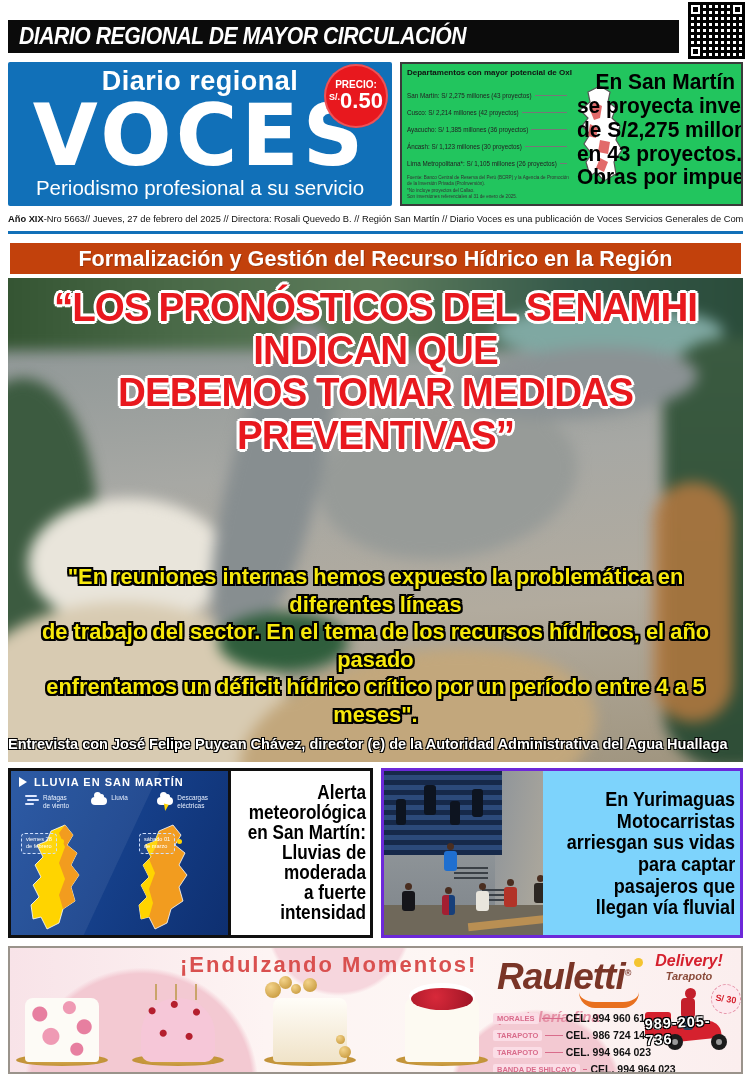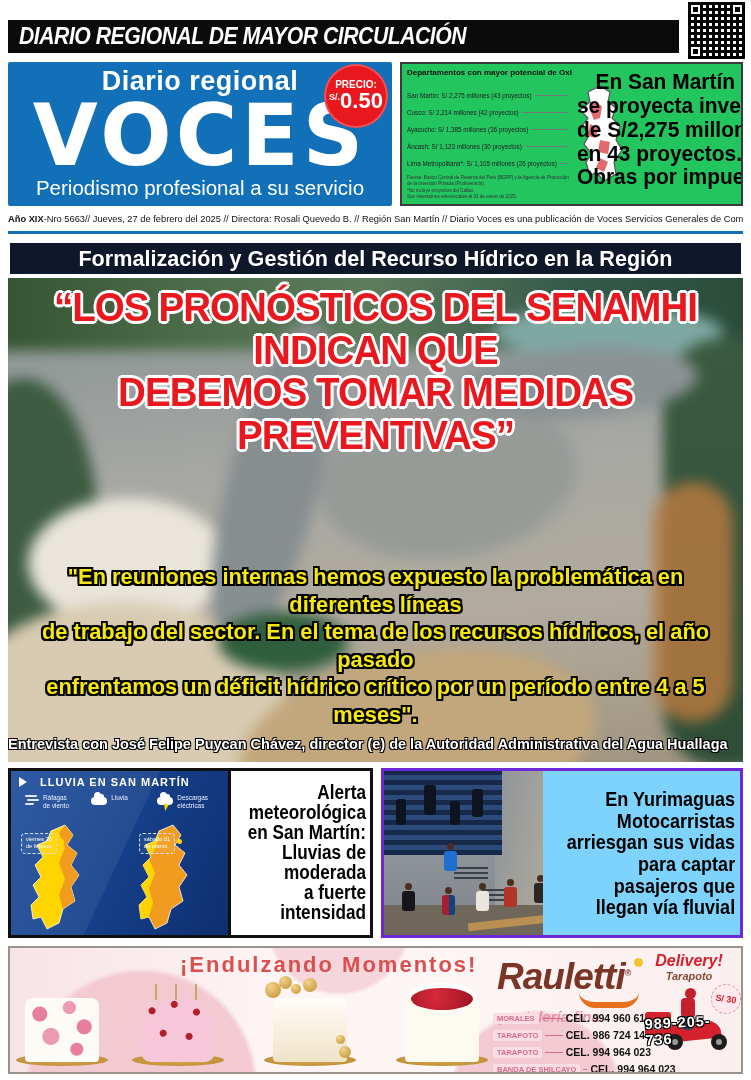--- a/index.html
+++ b/index.html
@@ -37,21 +37,21 @@
   .oxi-item .ln { flex:1; border-top:1px solid #777; margin-left:3px; min-width:6px; }
   .peru { position:absolute; left:168px; top:20px; }
   .oxi-note { position:absolute; left:5px; bottom:4px; font-size:4.6px; color:#333; line-height:1.35; }
   .oxi-head { position:absolute; right:6px; top:6px; width:170px; text-align:right; color:#000; font-weight:bold; font-size:22.5px; line-height:1.06; transform:scaleX(0.93); transform-origin:right; white-space:nowrap; }
 
   
   .folio { position:absolute; left:8px; top:214px; right:8px; height:20px; border-bottom:3px solid #1170b8; font-size:9.3px; color:#111; white-space:nowrap; overflow:hidden; }
   .folio b { font-weight:bold; }
 
   
-  .kicker { position:absolute; left:10px; top:243px; right:10px; height:31px; background:#0f172a; display:flex; align-items:center; justify-content:center; }
+  .kicker { position:absolute; left:10px; top:243px; right:10px; height:31px; background:#c2410c; display:flex; align-items:center; justify-content:center; }
   .kicker span { color:#fff; font-weight:bold; font-size:22.5px; transform:scaleX(0.96); white-space:nowrap; text-shadow:1px 1px 0 rgba(0,0,0,.2); }
 
   
   .photo { position:absolute; left:8px; top:278px; width:735px; height:484px; overflow:hidden; background:linear-gradient(175deg,#5f7668 0%,#939a99 16%,#a7a8a4 40%,#b2ab9e 68%,#a0957f 100%); }
   .blobs { position:absolute; inset:-20px; filter:blur(7px); }
   .blob { position:absolute; border-radius:50%; }
   .b-forest-top { left:-10px; top:0; right:-10px; height:92px; border-radius:0; background:linear-gradient(90deg,#31512f,#4a6a48 25%,#5d7c5c 50%,#35594a 75%,#294a38); }
   .b-water { right:40px; top:48px; width:230px; height:52px; background:#7fa8a2; }
   .b-forest-left { left:-40px; top:120px; width:150px; height:300px; background:#3c5b40; }
   .b-forest-right { right:-40px; top:80px; width:140px; height:430px; border-radius:60px; background:linear-gradient(#3a5a40,#2e4d36); }
@@ -68,21 +68,21 @@
     text-shadow:-2px -2px 0 #fff,2px -2px 0 #fff,-2px 2px 0 #fff,2px 2px 0 #fff,0 -3px 0 #fff,0 3px 0 #fff,-3px 0 0 #fff,3px 0 0 #fff; }
   .lead-quote { position:absolute; left:0; right:0; bottom:34px; text-align:center; font-weight:bold; font-size:22.5px; line-height:1.22; color:#f6e80c; transform:scaleX(0.97); z-index:3;
     text-shadow:-2px -2px 0 #000,2px -2px 0 #000,-2px 2px 0 #000,2px 2px 0 #000,0 -2px 0 #000,0 2px 0 #000,-2px 0 0 #000,2px 0 0 #000; }
   .lead-by { position:absolute; left:0; right:0; bottom:10px; font-weight:bold; font-size:14.5px; color:#fff; z-index:3;
     text-shadow:-1px -1px 0 #000,1px -1px 0 #000,-1px 1px 0 #000,1px 1px 0 #000; }
 
   
   .weatherbox { position:absolute; left:8px; top:768px; width:365px; height:170px; border:3px solid #101010; background:#fff; display:flex; }
   .wx-blue { position:relative; width:252px; background:linear-gradient(115deg,#1d4f9e 0%,#16418c 45%,#0e2f70 100%); overflow:hidden; }
   .wx-blue::before { content:""; position:absolute; left:-40px; top:-60px; width:140px; height:300px; background:rgba(255,255,255,.07); transform:rotate(25deg); }
-  .wx-head { display:flex; align-items:center; gap:13px; padding:5px 8px 0 8px; color:#fff; font-size:11px; font-weight:bold; letter-spacing:1px; }
+  .wx-head { display:flex; align-items:center; gap:7px; padding:5px 8px 0 8px; color:#fff; font-size:11px; font-weight:bold; letter-spacing:1px; }
   .wx-play { width:0; height:0; border-left:8px solid #fff; border-top:5px solid transparent; border-bottom:5px solid transparent; }
   .wx-legend { display:flex; justify-content:space-between; padding:6px 8px 0 14px; }
   .wx-leg { display:flex; align-items:flex-start; gap:4px; color:#e8f0ff; font-size:6.4px; line-height:1.25; width:32%; white-space:pre-line; }
   .icon-wind { width:14px; height:10px; position:relative; flex:none; margin-top:1px; }
   .icon-wind i { position:absolute; height:2px; background:#dfe8ff; border-radius:2px; }
   .icon-wind i:nth-child(1){ left:0; top:0; width:12px; }
   .icon-wind i:nth-child(2){ left:2px; top:4px; width:12px; }
   .icon-wind i:nth-child(3){ left:0; top:8px; width:9px; }
   .cloud { position:relative; width:16px; height:8px; background:#fff; border-radius:8px; flex:none; margin-top:3px; }
   .cloud::before { content:""; position:absolute; left:3px; top:-5px; width:7px; height:7px; background:#fff; border-radius:50%; }

